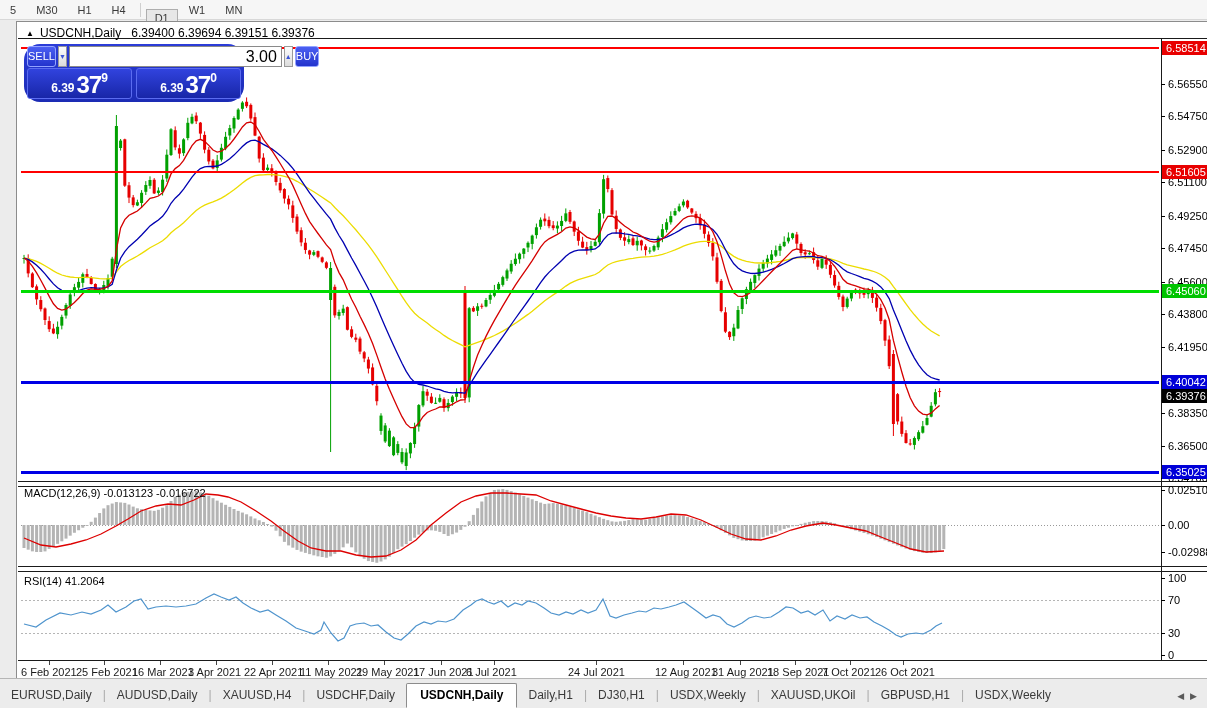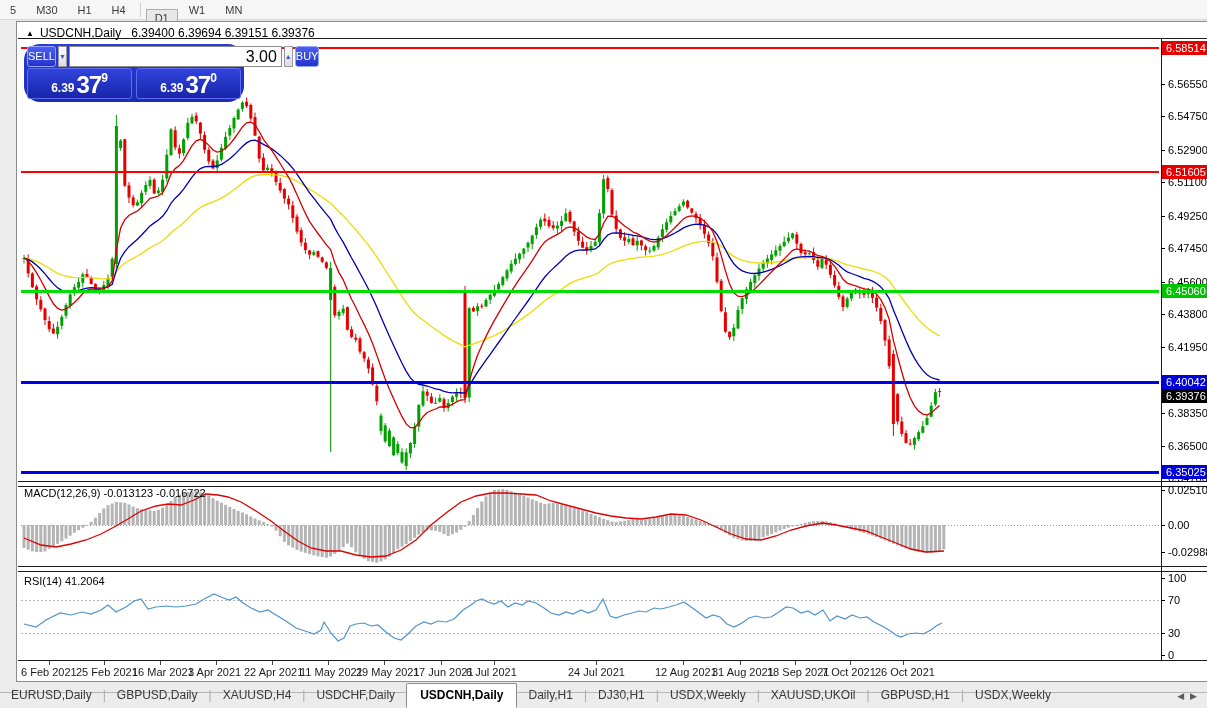--- a/index.html
+++ b/index.html
@@ -20,21 +20,21 @@
   .tw-row1{display:flex;height:21px;gap:2px;}
   .tw-btn{width:53px;background:linear-gradient(#4b5ff2,#2334cd);border:1px solid #93a3ff;border-radius:3px;color:#fff;font-size:11px;text-align:center;line-height:19px;cursor:pointer;}
   .tw-spin{width:18px;background:linear-gradient(#fdfdfd,#dcdcdc);border:1px solid #9a9a9a;color:#3b55d6;font-size:7px;text-align:center;line-height:19px;cursor:pointer;box-sizing:border-box;}
   .tw-vol{flex:1;background:#fff;border:1px solid #8a8a8a;font-size:16px;text-align:right;padding:0 4px 0 0;color:#000;font-family:"Liberation Sans",sans-serif;box-sizing:border-box;}
   .tw-row2{display:flex;height:31px;margin-top:1px;gap:4px;}
   .tw-price{flex:1;background:linear-gradient(#3143de,#1826a8);border:1px solid #5b6cf0;border-radius:3px;color:#fff;display:flex;align-items:flex-end;justify-content:center;cursor:pointer;}
   .tw-small{font-size:12px;font-weight:bold;margin:0 2px 3px 0;}
   .tw-big{font-size:24px;font-weight:bold;line-height:26px;letter-spacing:-1px;}
   .tw-sup{font-size:12px;font-weight:bold;margin-bottom:13px;}
   
-  .tab-bar{position:absolute;bottom:0;left:0;width:1207px;height:16px;background:#ececec;border-top:1px solid #b5b5b5;display:flex;align-items:flex-end;font-size:12px;color:#3a3a3a;box-sizing:border-box;}
+  .tab-bar{position:absolute;bottom:0;left:0;width:1207px;height:30px;background:#ececec;border-top:1px solid #b5b5b5;display:flex;align-items:flex-end;font-size:12px;color:#3a3a3a;box-sizing:border-box;}
   .tab{padding:4px 11px 6px;white-space:nowrap;cursor:pointer;}
   .tab.active{background:#fff;border:1px solid #8c8c8c;border-bottom:1px solid #fff;font-weight:bold;border-radius:2px 2px 0 0;padding:4px 13px 5px;margin-bottom:0px;color:#000;}
   .tab-sep{color:#a9a9a9;padding-bottom:6px;}
   .tab-arrows{margin-left:auto;padding:0 10px 7px;color:#5a5a5a;font-size:9px;}
   .tab-arrows span{margin-left:6px;cursor:pointer;}
 </style>
 </head>
 <body>
 
 <div class="toolbar" id="tf-toolbar">
@@ -851,21 +851,21 @@
         <text x="806" y="676" font-size="11" fill="#1a1a1a">7 Oct 2021</text>
         <line x1="887" y1="661" x2="887" y2="665" stroke="#444" shape-rendering="crispEdges"></line>
         <text x="859" y="676" font-size="11" fill="#1a1a1a">26 Oct 2021</text>
       </g>
     </svg>
 </div>
 
 <div class="tab-bar" id="tab-bar">
     <div class="tab">EURUSD,Daily</div>
     <span class="tab-sep">|</span>
-    <div class="tab">GBPUSD,Daily</div>
+    <div class="tab">AUDUSD,Daily</div>
     <span class="tab-sep">|</span>
     <div class="tab">XAUUSD,H4</div>
     <span class="tab-sep">|</span>
     <div class="tab">USDCHF,Daily</div>
     <div class="tab active">USDCNH,Daily</div>
     <div class="tab">Daily,H1</div>
     <span class="tab-sep">|</span>
     <div class="tab">DJ30,H1</div>
     <span class="tab-sep">|</span>
     <div class="tab">USDX,Weekly</div>

